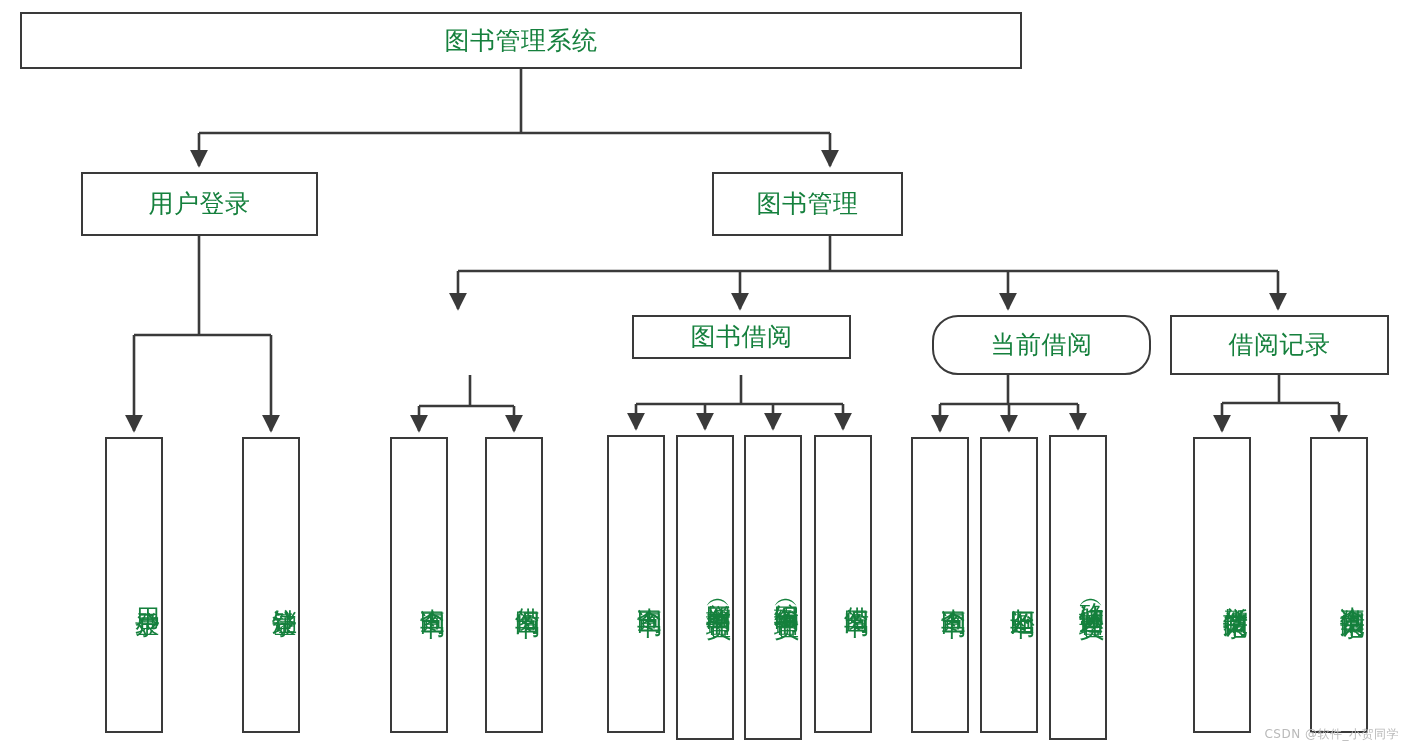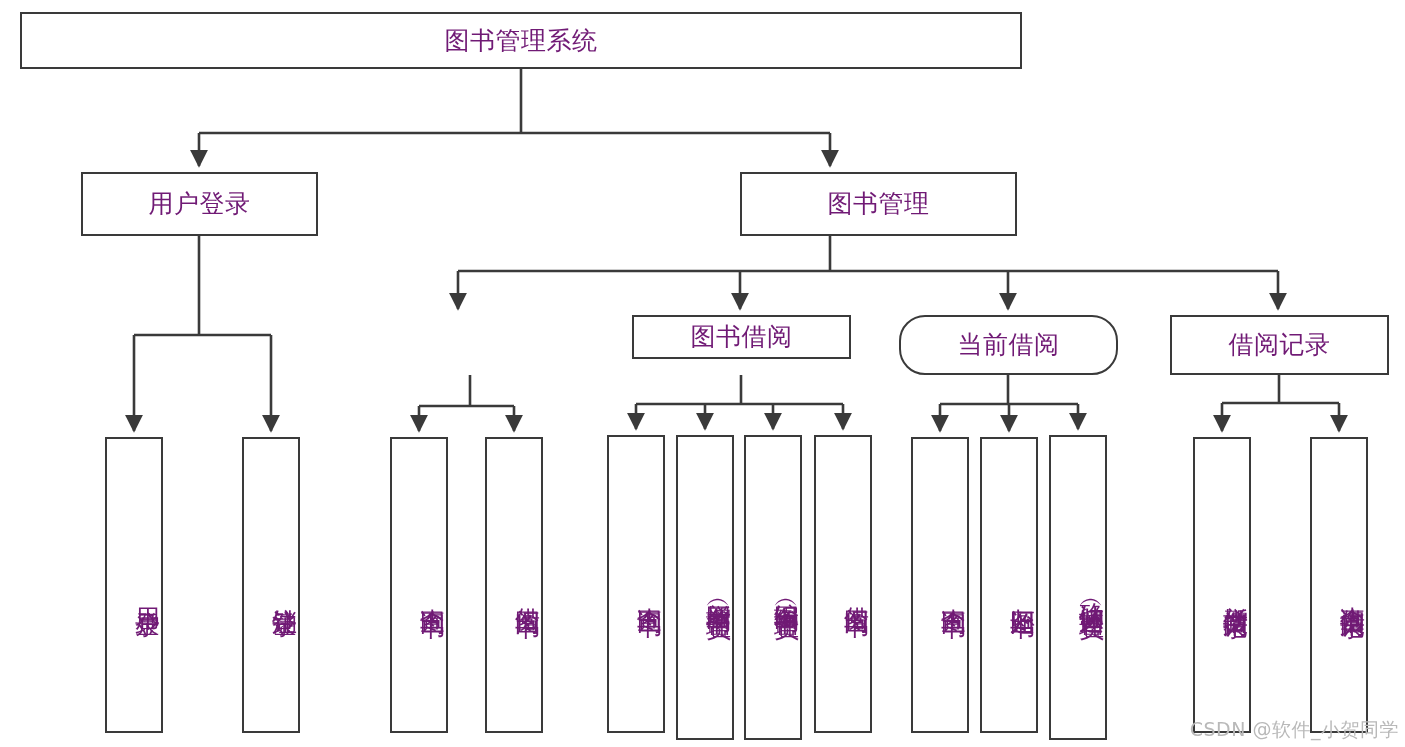--- a/index.html
+++ b/index.html
@@ -22,21 +22,21 @@
   }
   .node{
     position:absolute;
     box-sizing:border-box;
     border:2.6px solid #3a3a3a;
     background:#ffffff;
     display:flex;
     align-items:center;
     justify-content:center;
     text-align:right;
-    color:#701a75;
+    color:#15803d;
   }
   .node.horiz{
     font-size:25px;
     line-height:1.1;
     letter-spacing:0.5px;
   }
   .node.vert{
     writing-mode:vertical-rl;
     text-orientation:upright;
     font-size:25px;
@@ -46,21 +46,21 @@
     align-items:flex-start;
     justify-content:center;
   }
   .node.vert.tall{
     padding-top:8px;
   }
   #watermark{
     position:absolute;
     right:6px;
     bottom:4px;
-    font-size:19px;
+    font-size:12px;
     color:#b9b9b9;
     letter-spacing:0.5px;
     white-space:nowrap;
     z-index:5;
   }
 </style>
 </head>
 <body>
 
 <div id="canvas">
@@ -113,24 +113,24 @@
       <path d="M 1279 375 L 1279 403"></path>
       <path d="M 1222 403 L 1339 403"></path>
       <path d="M 1222 403 L 1222 431" marker-end="url(#arrow)"></path>
       <path d="M 1339 403 L 1339 431" marker-end="url(#arrow)"></path>
     </g>
   </svg>
 
   <div class="node horiz" style="left:20px; top:12px; width:1002px; height:57px;">图书管理系统</div>
 
   <div class="node horiz" style="left:81px; top:172px; width:237px; height:64px;">用户登录</div>
-  <div class="node horiz" style="left:712px; top:172px; width:277px; height:64px;margin-left:28px;">图书管理</div>
+  <div class="node horiz" style="left:712px; top:172px; width:191px; height:64px;">图书管理</div>
 
   <div class="node horiz" style="left:632px; top:315px; width:219px; height:44px;">图书借阅</div>
-  <div class="node horiz" style="left:899px; top:315px; width:219px; height:60px;border-radius:26px;">当前借阅</div>
+  <div class="node horiz" style="left:932px; top:315px; width:219px; height:60px;border-radius:26px;">当前借阅</div>
   <div class="node horiz" style="left:1170px; top:315px; width:219px; height:60px;">借阅记录</div>
 
   <div class="node vert" style="left:105px; top:437px; width:58px; height:296px;">用户登录</div>
   <div class="node vert" style="left:242px; top:437px; width:58px; height:296px;">注销登录</div>
 
   <div class="node vert" style="left:390px; top:437px; width:58px; height:296px;">查询图书</div>
   <div class="node vert" style="left:485px; top:437px; width:58px; height:296px;">借阅图书</div>
 
   <div class="node vert" style="left:607px; top:435px; width:58px; height:298px;">查询图书</div>
   <div class="node vert tall" style="left:676px; top:435px; width:58px; height:305px;">新增图书（管理员）</div>

